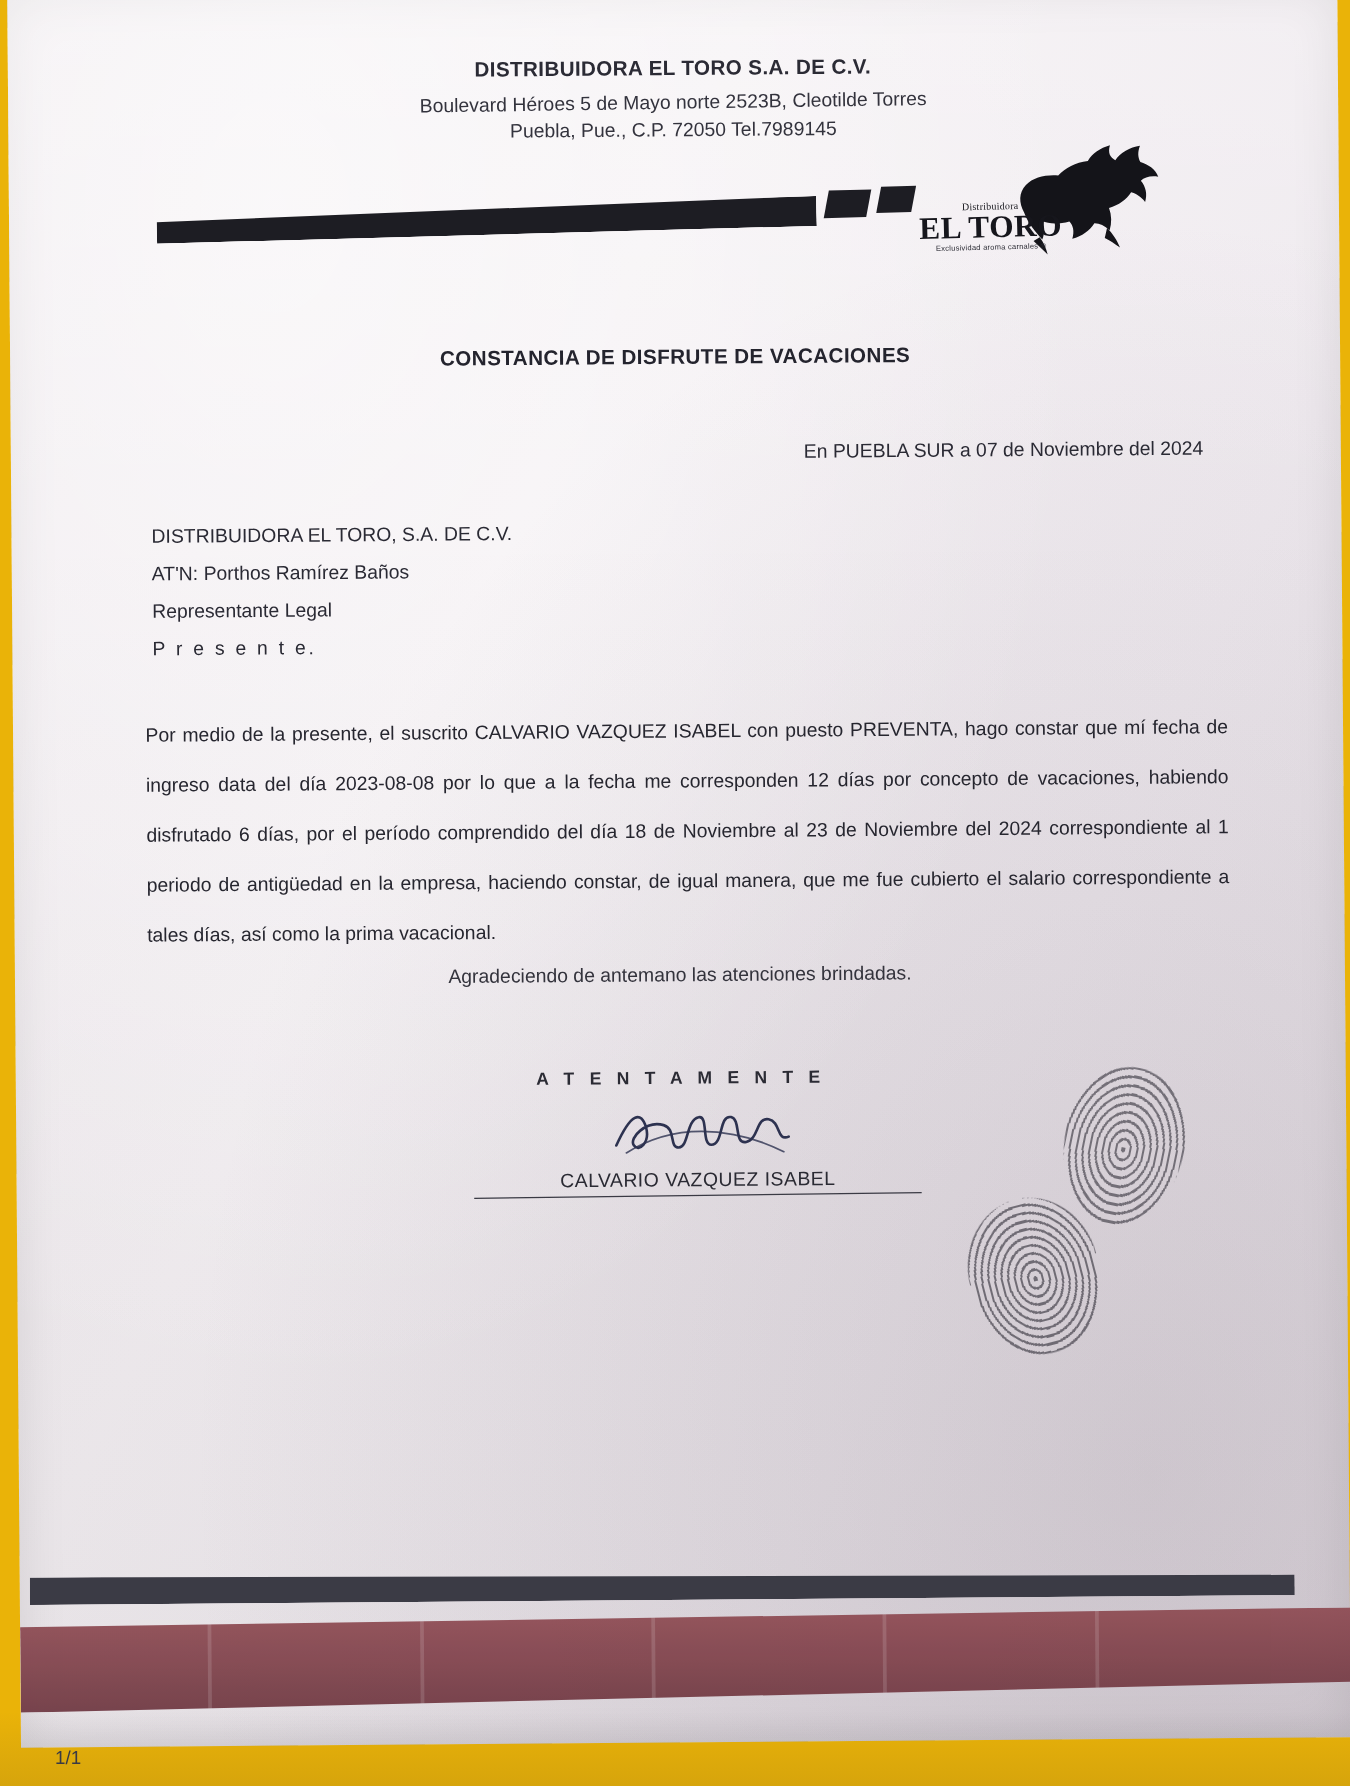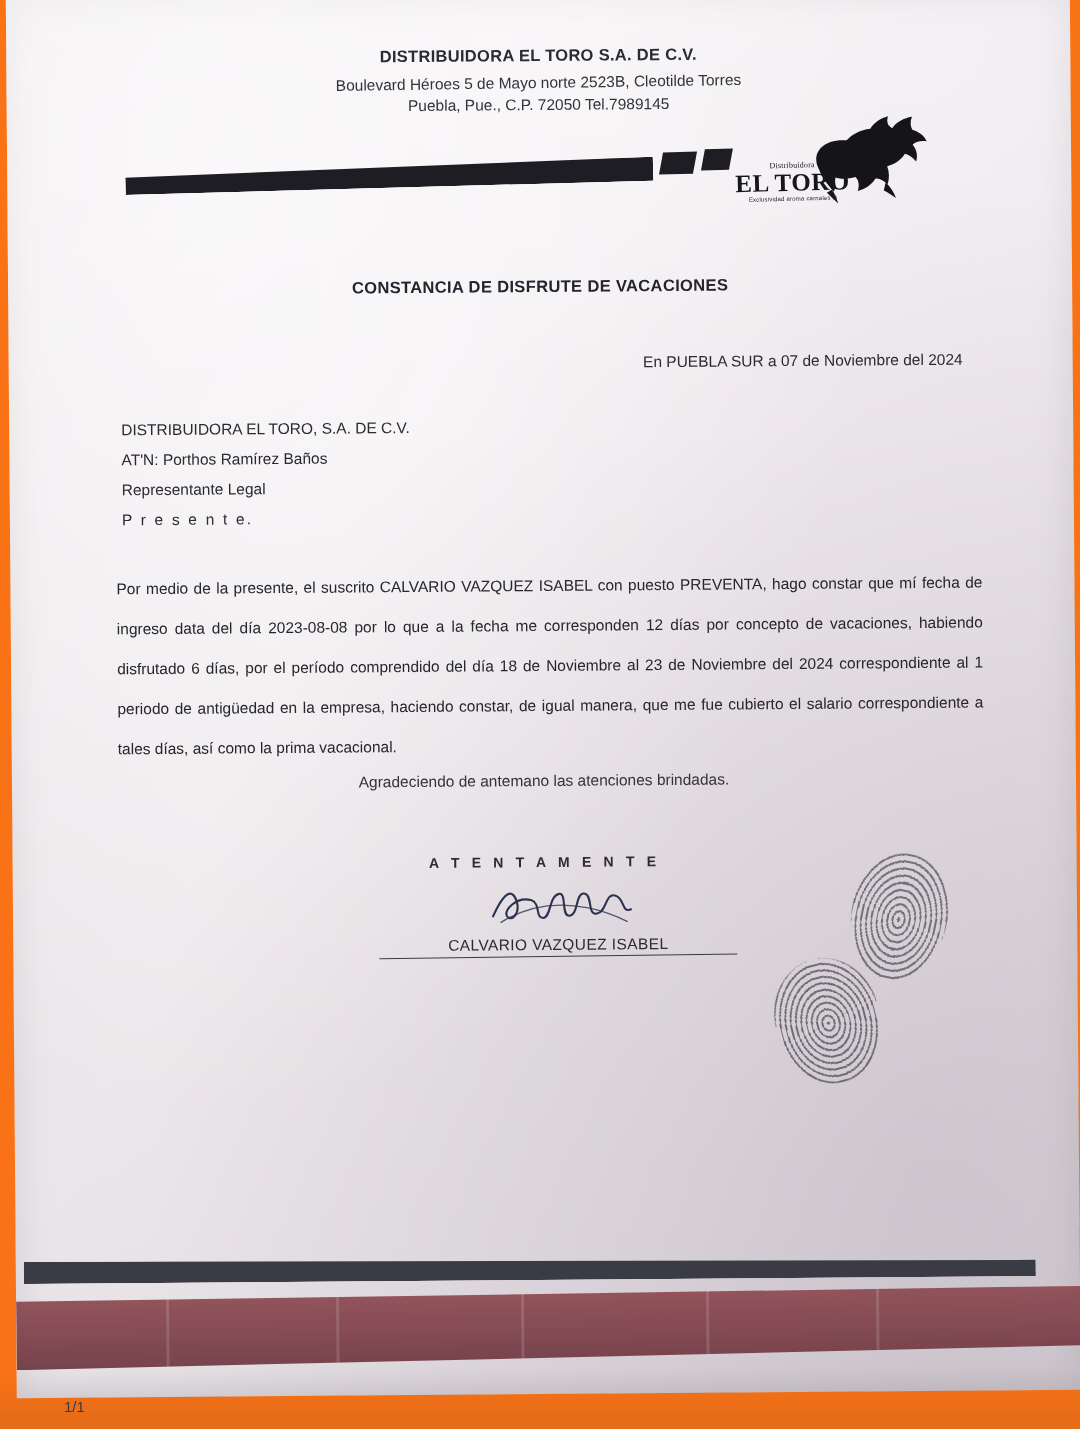--- a/index.html
+++ b/index.html
@@ -12,21 +12,21 @@
     height: 1429px;
     position: relative;
     overflow: hidden;
     font-family: "Liberation Sans", sans-serif;
   }
 
   
   .photo {
     position: absolute;
     inset: 0;
-    background: #f97316;
+    background: #eab308;
   }
   .page {
     position: absolute;
     left: 8px;
     top: -6px;
     width: 1064px;
     height: 1400px;
     background: linear-gradient(115deg, #efeaee 0%, #f4f0f3 35%, #eee9ee 70%, #e6e0e6 100%);
     transform: rotate(-0.45deg);
     transform-origin: 50% 20%;
@@ -288,21 +288,21 @@
   }
   .footer-red .streak {
     position: absolute;
     top: 0; bottom: 0;
     width: 3px;
     background: rgba(255,255,255,0.14);
   }
 
   .page-num {
     position: absolute;
-    left: 64px;
+    left: 44px;
     top: 1398px;
     font-size: 15px;
     color: #3a3a44;
   }
 
   
   .corner-shadow {
     position: absolute;
     left: 0; bottom: 0;
     width: 1080px; height: 60px;

